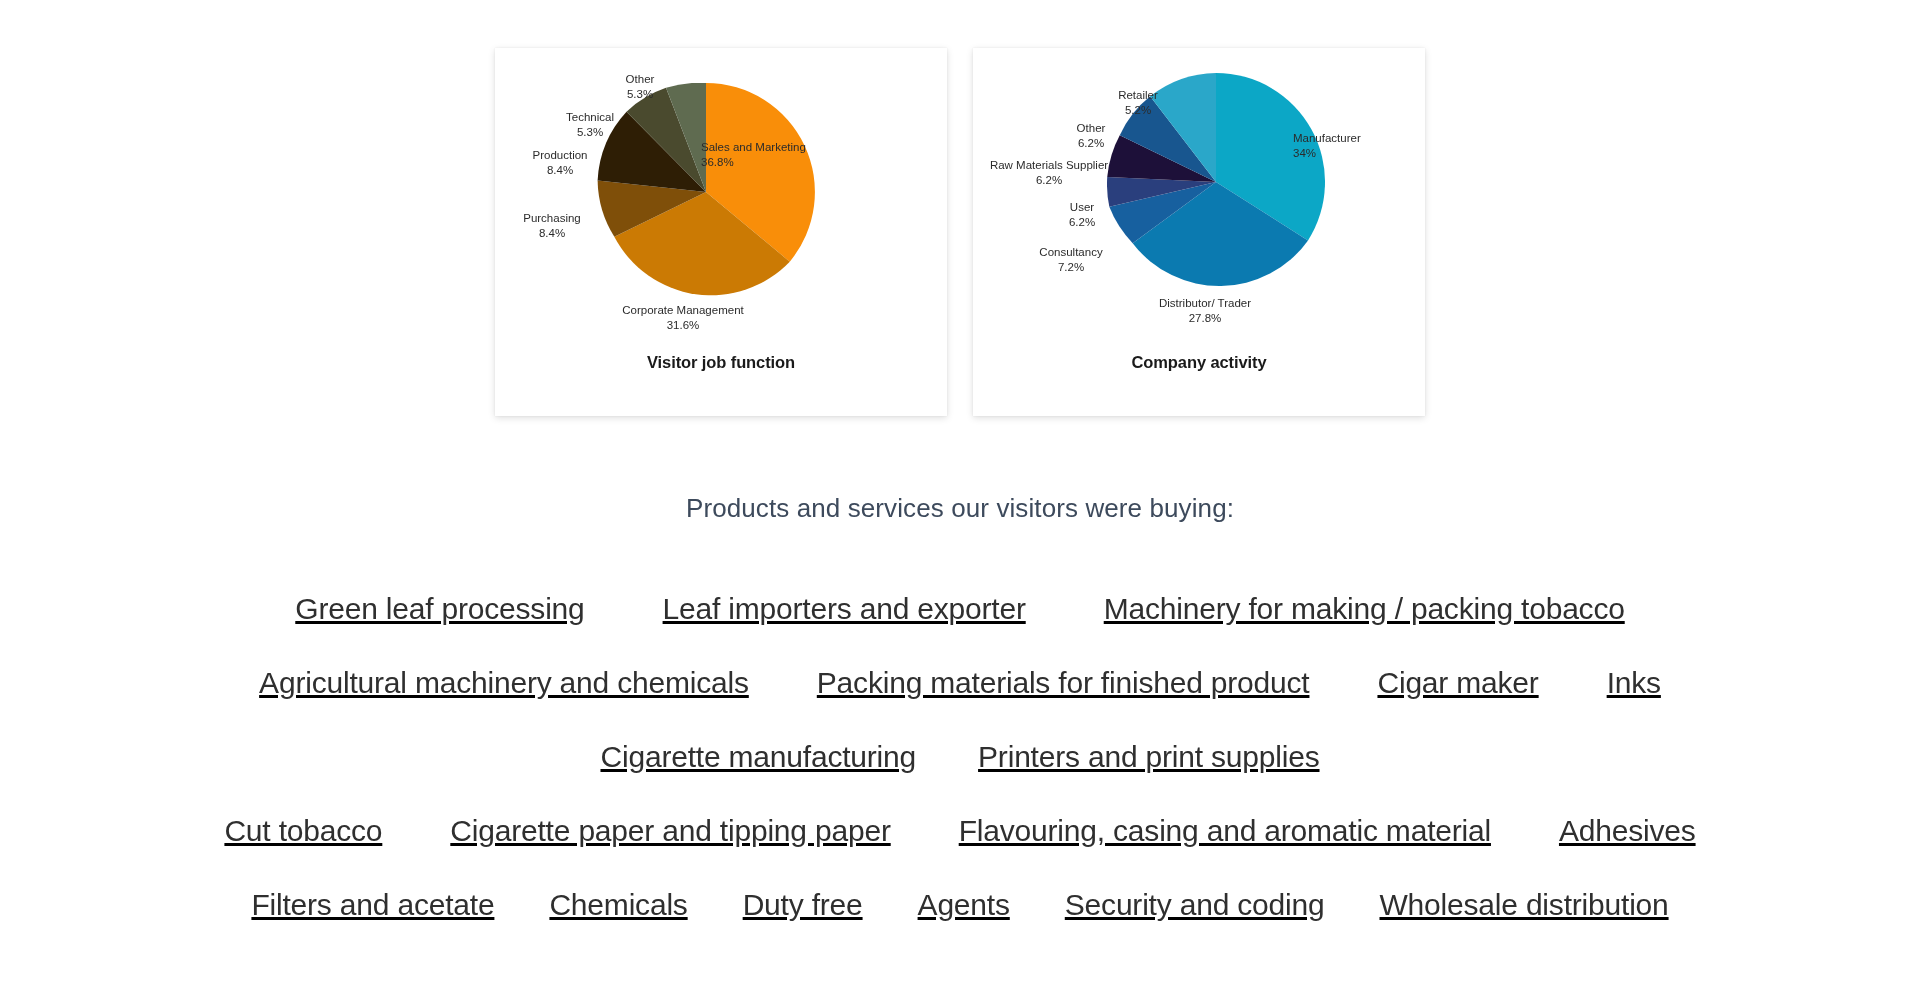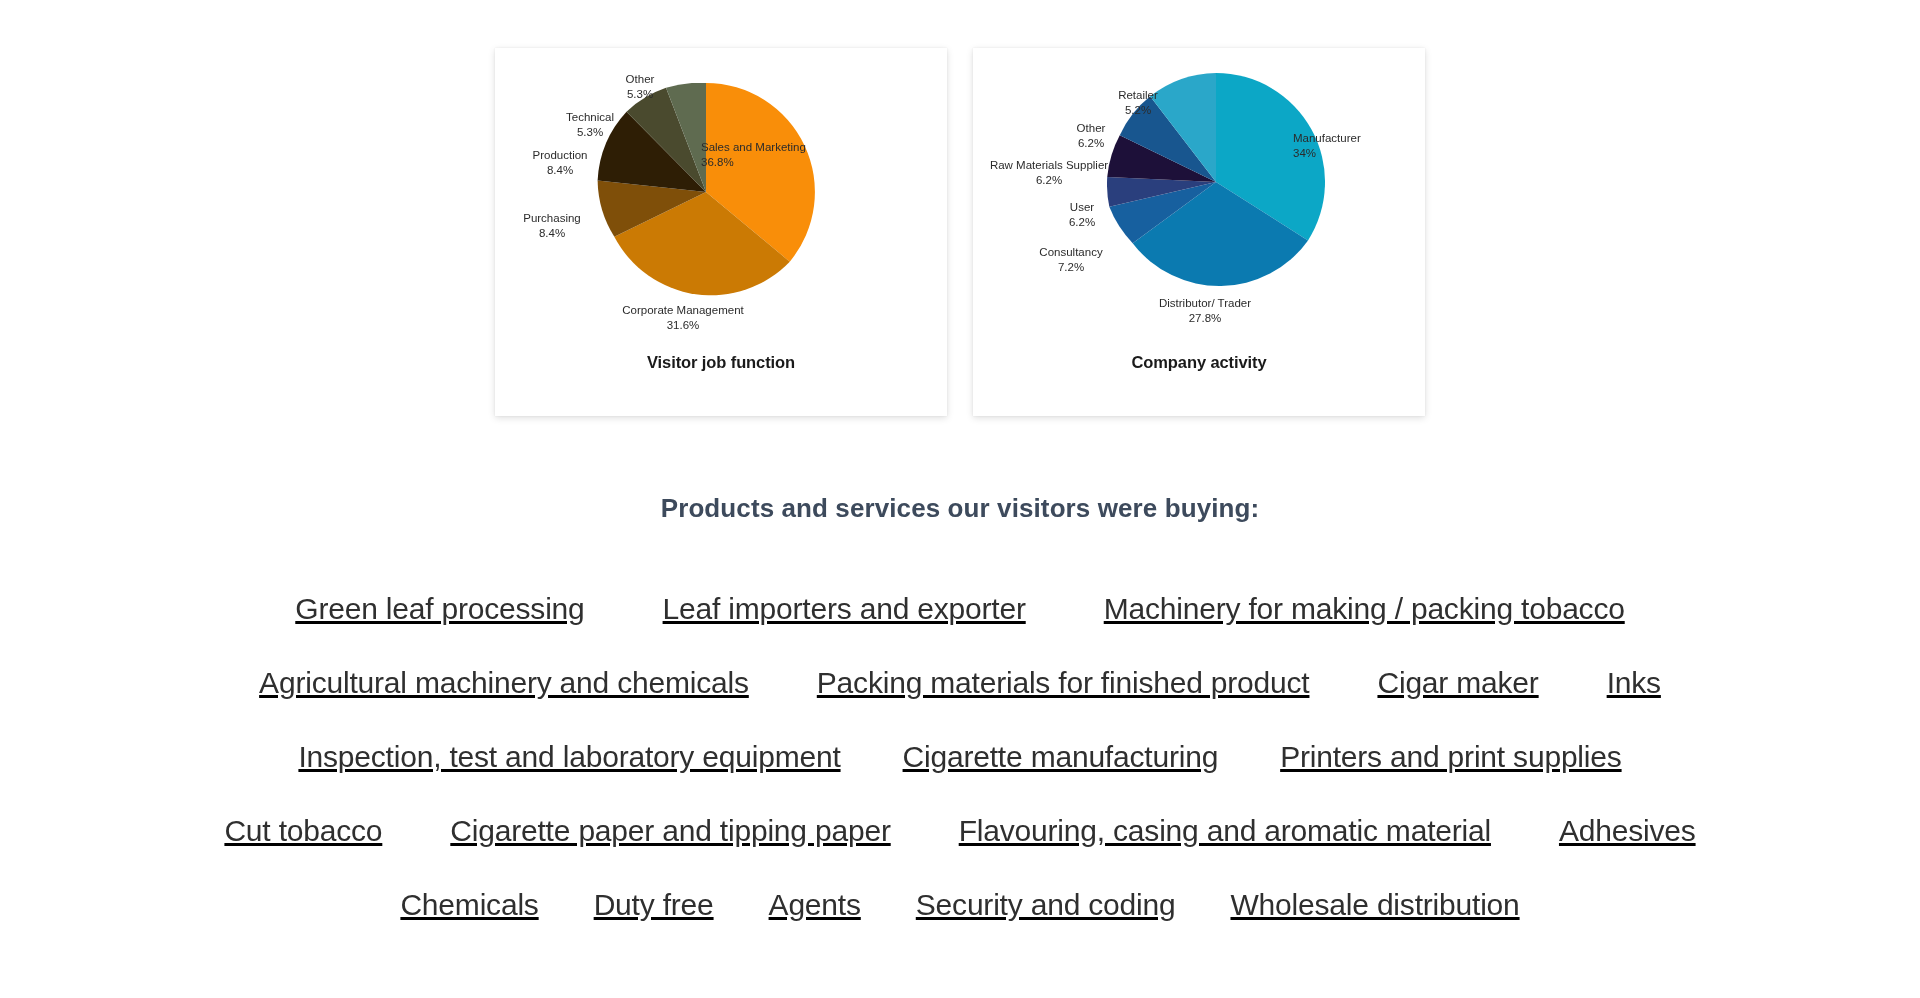--- a/index.html
+++ b/index.html
@@ -79,21 +79,21 @@
 
   
   .section-heading {
     position: absolute;
     top: 493px;
     left: 0;
     width: 1920px;
     text-align: center;
     font-size: 26px;
     color: #3d4a5c;
-    font-weight: bold;
+    font-weight: normal;
     letter-spacing: 0.1px;
   }
 
   
   .tag-cloud {
     position: absolute;
     top: 592px;
     left: 160px;
     width: 1600px;
     text-decoration: underline;
@@ -243,33 +243,33 @@
     </div>
 
     <div class="tag-row">
       <span class="tag">Agricultural machinery and chemicals</span>
       <span class="tag">Packing materials for finished product</span>
       <span class="tag">Cigar maker</span>
       <span class="tag">Inks</span>
     </div>
 
     <div class="tag-row">
-      <span class="tag">Inspection, test and laboratory equipment</span>
       <span class="tag">Cigarette manufacturing</span>
       <span class="tag">Printers and print supplies</span>
     </div>
 
     <div class="tag-row">
       <span class="tag">Cut tobacco</span>
       <span class="tag">Cigarette paper and tipping paper</span>
       <span class="tag">Flavouring, casing and aromatic material</span>
       <span class="tag">Adhesives</span>
     </div>
 
     <div class="tag-row">
+      <span class="tag">Filters and acetate</span>
       <span class="tag">Chemicals</span>
       <span class="tag">Duty free</span>
       <span class="tag">Agents</span>
       <span class="tag">Security and coding</span>
       <span class="tag">Wholesale distribution</span>
     </div>
 
   </div>
 
 </div>

